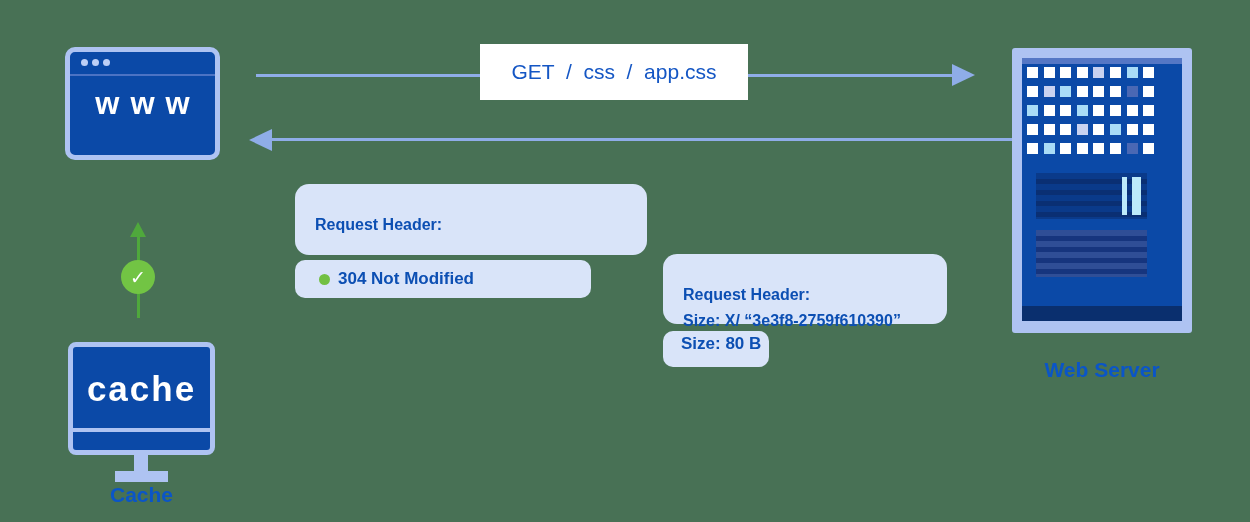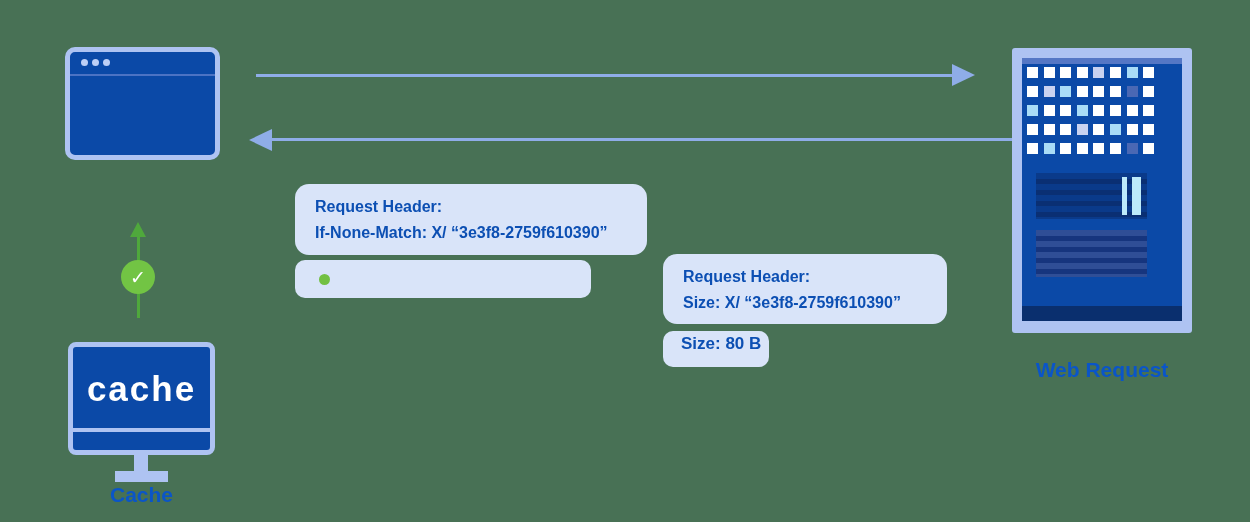--- a/index.html
+++ b/index.html
@@ -45,21 +45,21 @@
   .resp-head{position:absolute;left:249px;top:129px;width:0;height:0;
     border-top:11px solid transparent;border-bottom:11px solid transparent;
     border-right:23px solid var(--arrow);}
   .get-box{position:absolute;left:480px;top:44px;width:268px;height:56px;background:#fff;
     display:flex;align-items:center;justify-content:center;z-index:2;}
   .get-box span{color:var(--get_text);font-size:21px;white-space:pre;}
 
   
   .info-box{position:absolute;background:var(--box_fill);border-radius:14px;
     color:var(--box_text);font-weight:bold;font-size:16px;line-height:26px;
-    padding:10px 14px 10px 20px;box-sizing:border-box;}
+    padding:28px 14px 10px 20px;box-sizing:border-box;}
   .box-ifnm{left:295px;top:184px;width:352px;height:71px;}
   .box-status{left:295px;top:260px;width:296px;height:38px;border-radius:10px;
     display:flex;align-items:center;gap:8px;padding:0 16px 0 20px;font-size:17px;}
   .status-dot{width:11px;height:11px;border-radius:50%;background:var(--status_dot);flex:0 0 auto;margin-left:4px;}
   .box-etag{left:663px;top:254px;width:284px;height:70px;}
   .box-size{left:663px;top:331px;width:106px;height:36px;border-radius:10px;
     display:flex;align-items:flex-start;padding:0 0 0 18px;font-size:17px;}
 
   
   .server{position:absolute;left:1012px;top:48px;width:180px;height:285px;
@@ -82,49 +82,53 @@
 
 <div class="stage">
 
   <div class="browser">
     <div class="win-dots">
       <span></span>
       <span></span>
       <span></span>
     </div>
     <div class="win-sep"></div>
+    <div class="browser-text">www</div>
   </div>
 
   <div class="green-head"></div>
   <div class="green-line"></div>
   <div class="check-circle">
     <span class="check">✓</span>
   </div>
 
   <div class="cache">
     <div class="cache-text">cache</div>
     <div class="cache-sep"></div>
   </div>
   <div class="cache-neck"></div>
   <div class="cache-base"></div>
   <div class="node-label" style="left:68px;top:483px;width:147px;">Cache</div>
 
   <div class="req-line"></div>
   <div class="req-head"></div>
+  <div class="get-box">
+    <span>GET  /  css  /  app.css</span>
+  </div>
 
   <div class="resp-line"></div>
   <div class="resp-head"></div>
 
   <div class="info-box box-ifnm">
     <div>Request Header:</div>
-    <div>If-None-Match: X/ “3e3f8-2759f610390”</div>
   </div>
 
   <div class="info-box box-status">
     <span class="status-dot"></span>
+    <span>304 Not Modified</span>
   </div>
 
   <div class="info-box box-etag">
     <div>Request Header:</div>
     <div>Size: X/ “3e3f8-2759f610390”</div>
   </div>
 
   <div class="info-box box-size">
     <span>Size: 80 B</span>
   </div>
@@ -185,15 +189,15 @@
           <span class="led" style="background: rgb(255, 255, 255);"></span>
         </div>
       </div>
     <div class="server-panel1">
       <div class="vent-bar-thin"></div>
       <div class="vent-bar-wide"></div>
     </div>
     <div class="server-panel2"></div>
     <div class="server-bottombar"></div>
   </div>
-  <div class="node-label" style="left:1002px;top:358px;width:200px;">Web Request</div>
+  <div class="node-label" style="left:1002px;top:358px;width:200px;">Web Server</div>
 
 </div>
 
 </body></html>

